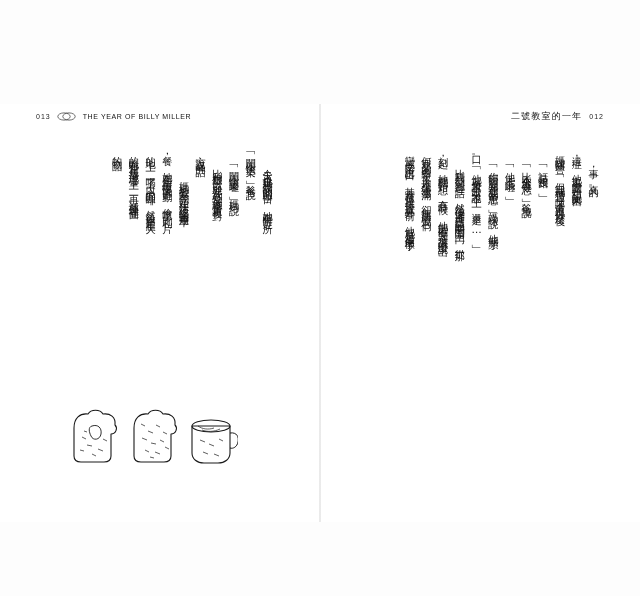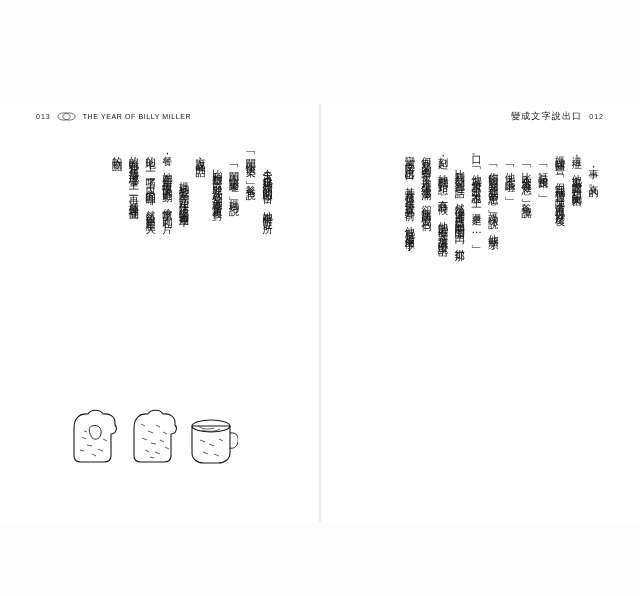--- a/index.html
+++ b/index.html
@@ -154,21 +154,21 @@
     <span class="header-logo">
       <svg width="20" height="11" viewBox="0 0 20 11">
         <ellipse cx="7" cy="5.5" rx="6.2" ry="3.6" fill="none" stroke="#333" stroke-width="0.7"></ellipse>
         <ellipse cx="12" cy="5.5" rx="6.2" ry="3.6" fill="none" stroke="#333" stroke-width="0.7"></ellipse>
       </svg>
     </span>
     <span class="header-title-en">THE YEAR OF BILLY MILLER</span>
   </div>
 
   <div class="header header-right">
-    <span class="header-title-zh">變成文字說出口</span>
+    <span class="header-title-zh">二號教室的一年</span>
     <span class="folio">012</span>
   </div>
 
   <div class="text-block left-block">
     <div class="vcol indent">今天也是媽媽咪的開學日。她在附近一所</div>
     <div class="vcol">「開學快樂！」爸爸說。</div>
     <div class="vcol indent">「開學快樂喔！」媽媽說。</div>
     <div class="vcol indent">比利很早以前就注意到父母總會重複對</div>
     <div class="vcol">方說過的話。</div>
     <div class="vcol indent2">媽媽教室今開始生活緩緩的專用早</div>

